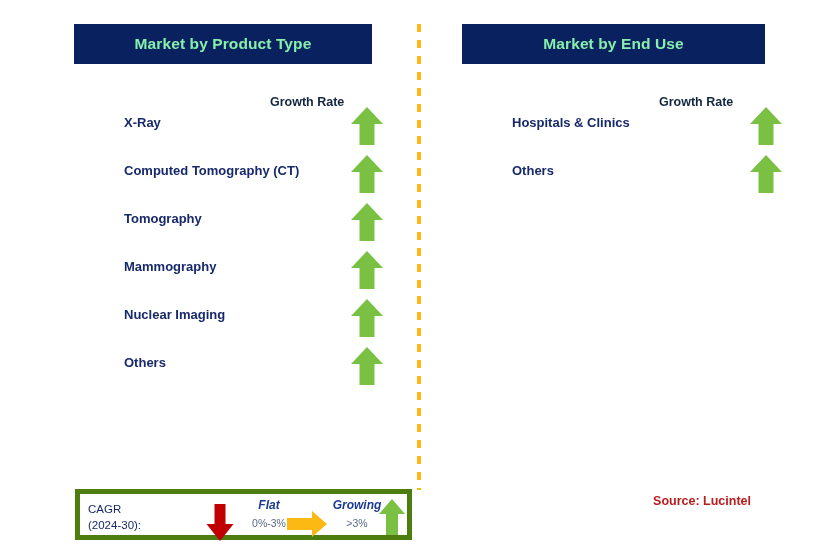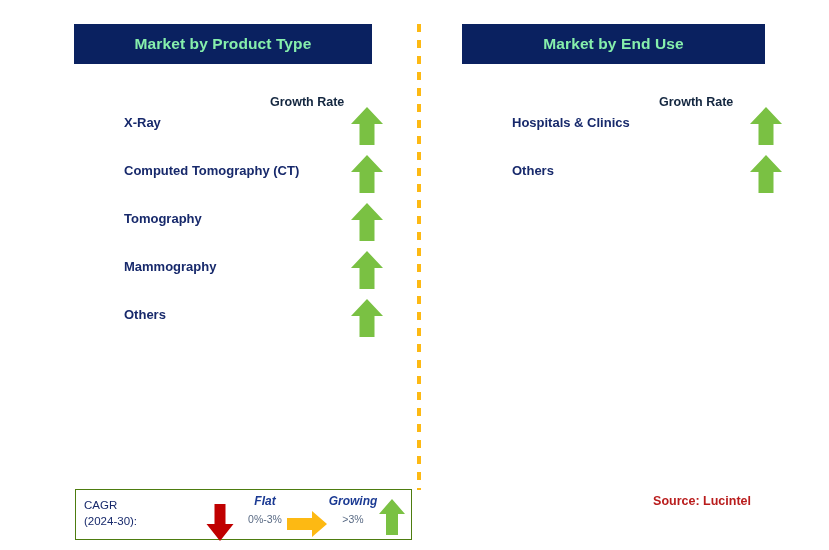--- a/index.html
+++ b/index.html
@@ -100,21 +100,21 @@
     background-repeat: repeat-y;
   }
 
   
   #legend {
     position: absolute;
     left: 75px;
     top: 489px;
     width: 337px;
     height: 51px;
-    border: 1px solid #4d7c0f;
+    border: 5px solid #4d7c0f;
     box-sizing: border-box;
     background: #ffffff;
   }
   .legend-cagr {
     position: absolute;
     left: 8px;
     top: 7px;
     font-size: 11.5px;
     color: #17296b;
     line-height: 16px;
@@ -193,20 +193,28 @@
       </div>
       <div class="row">
         <div class="row-label">Mammography</div>
         <div class="row-arrow">
           <svg class="arrow-svg" viewBox="0 0 34 40" preserveAspectRatio="none" aria-hidden="true">
             <path d="M17 1 L33 18 H24.5 V39 H9.5 V18 H1 Z" fill="#7ac143"></path>
           </svg>
         </div>
       </div>
       <div class="row">
+        <div class="row-label">Nuclear Imaging</div>
+        <div class="row-arrow">
+          <svg class="arrow-svg" viewBox="0 0 34 40" preserveAspectRatio="none" aria-hidden="true">
+            <path d="M17 1 L33 18 H24.5 V39 H9.5 V18 H1 Z" fill="#7ac143"></path>
+          </svg>
+        </div>
+      </div>
+      <div class="row">
         <div class="row-label">Others</div>
         <div class="row-arrow">
           <svg class="arrow-svg" viewBox="0 0 34 40" preserveAspectRatio="none" aria-hidden="true">
             <path d="M17 1 L33 18 H24.5 V39 H9.5 V18 H1 Z" fill="#7ac143"></path>
           </svg>
         </div>
       </div>
     </div>
 </div>
 

